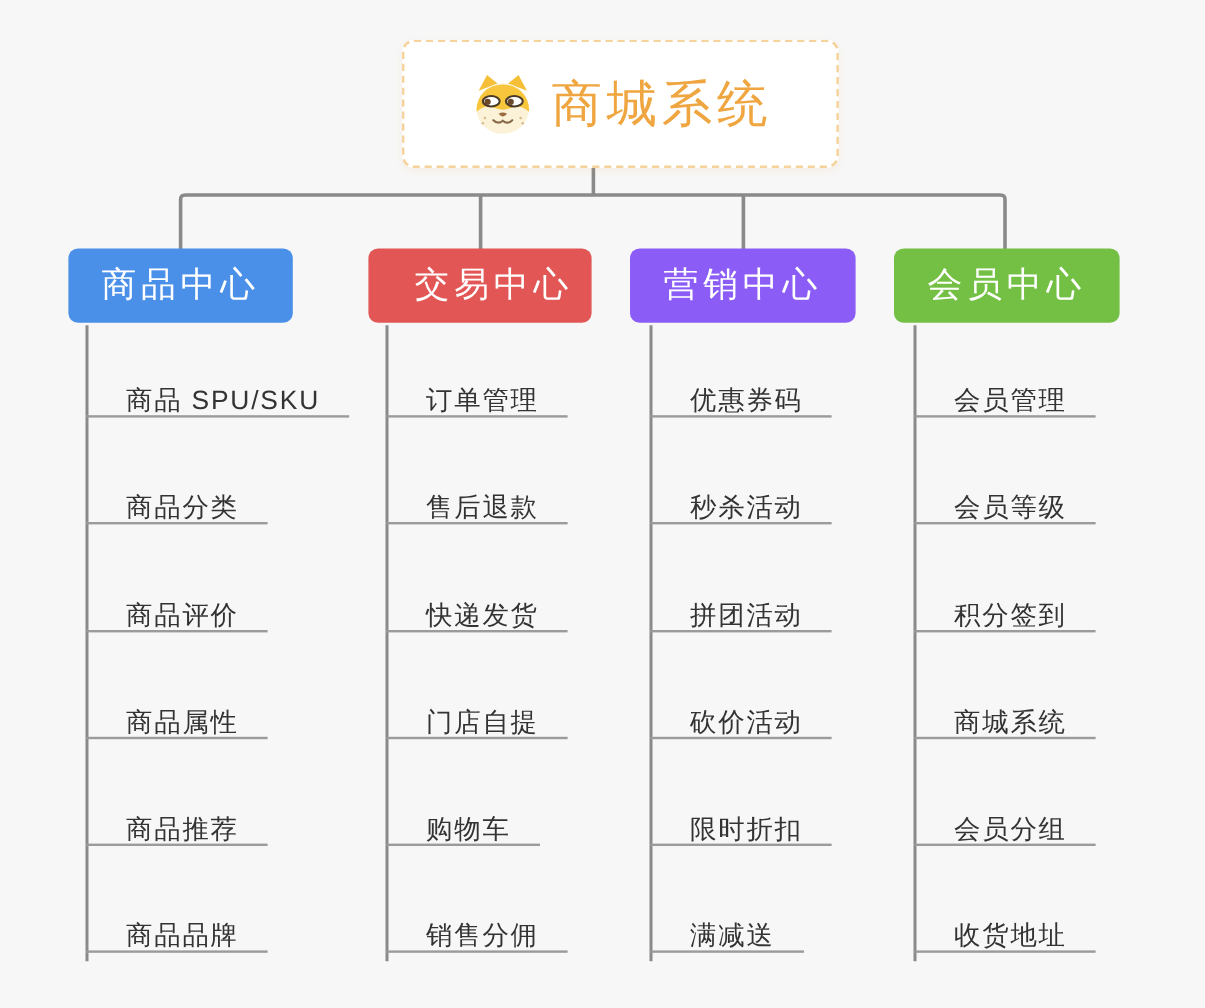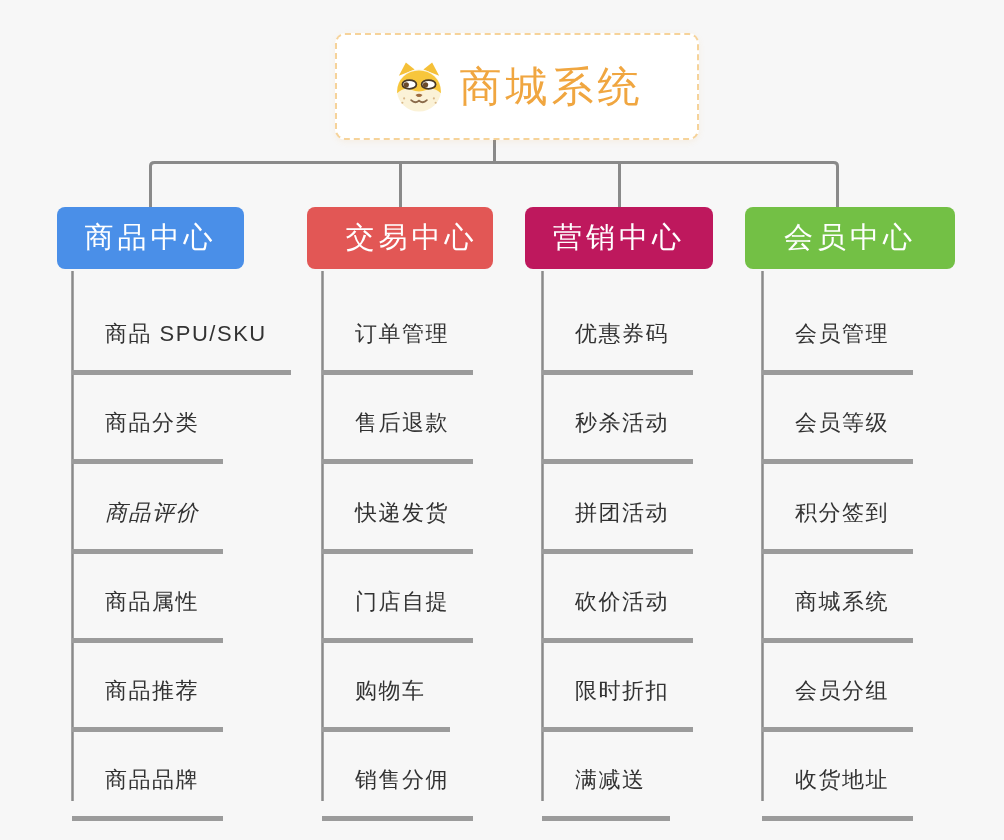--- a/index.html
+++ b/index.html
@@ -25,29 +25,29 @@
   
   .branch{
     position:absolute;top:207px;height:62px;box-sizing:border-box;
     border-radius:8px;color:#ffffff;font-size:29px;letter-spacing:4px;
     display:flex;align-items:center;justify-content:center;
     z-index:2;white-space:nowrap;
   }
   .b0{left:57px;width:187px;}
   .b1{left:307px;width:186px;padding-left:23px;}
   .b2{left:525px;width:188px;}
-  .b3{left:745px;width:210px;}
+  .b3{left:745px;width:188px;}
   
   .col{position:absolute;top:0;z-index:1;width:0;height:0;}
   .c0{left:72px;} .c1{left:322px;} .c2{left:542px;} .c3{left:762px;}
   .topic{
     position:absolute;left:0;white-space:nowrap;
     font-size:22px;letter-spacing:1.5px;line-height:24px;color:#333333;
-    padding:6px 24px 24px 33px;
-    border-bottom:5px solid #0ea5e9;
+    padding:6px 24px 0 33px;
+    border-bottom:2px solid #0ea5e9;
   }
   .t0{top:316px;} .t1{top:405px;} .t2{top:495px;}
   .t3{top:584px;} .t4{top:673px;} .t5{top:762px;}
 </style>
 </head>
 <body style="background: rgb(247, 247, 247);">
 
 <svg class="wires" width="1004" height="840" viewBox="0 0 1004 840">
   <g fill="none" stroke-width="3">
     <path d="M494.5 139 V162" stroke="#8A8A8A"></path>
@@ -86,31 +86,31 @@
   </span>
   <span class="root-title" style="color: rgb(240, 166, 64);">商城系统</span>
 </div>
 
 <div class="branch b0" style="background-color: rgb(74, 143, 232);">
   <span>商品中心</span>
 </div>
 <div class="branch b1" style="background-color: rgb(226, 87, 85);">
   <span>交易中心</span>
 </div>
-<div class="branch b2" style="background-color: #be185d;">
+<div class="branch b2" style="background-color: #8b5cf6;">
   <span>营销中心</span>
 </div>
 <div class="branch b3" style="background-color: rgb(115, 192, 69);">
   <span>会员中心</span>
 </div>
 
 <div class="col c0">
   <div class="topic t0" style="border-bottom-color: rgb(155, 155, 155);">商品 SPU/SKU</div>
   <div class="topic t1" style="border-bottom-color: rgb(155, 155, 155);">商品分类</div>
-  <div class="topic t2" style="border-bottom-color: rgb(155, 155, 155); font-style: italic;">商品评价</div>
+  <div class="topic t2" style="border-bottom-color: rgb(155, 155, 155);">商品评价</div>
   <div class="topic t3" style="border-bottom-color: rgb(155, 155, 155);">商品属性</div>
   <div class="topic t4" style="border-bottom-color: rgb(155, 155, 155);">商品推荐</div>
   <div class="topic t5" style="border-bottom-color: rgb(155, 155, 155);">商品品牌</div>
 </div>
 
 <div class="col c1">
   <div class="topic t0" style="border-bottom-color: rgb(155, 155, 155);">订单管理</div>
   <div class="topic t1" style="border-bottom-color: rgb(155, 155, 155);">售后退款</div>
   <div class="topic t2" style="border-bottom-color: rgb(155, 155, 155);">快递发货</div>
   <div class="topic t3" style="border-bottom-color: rgb(155, 155, 155);">门店自提</div>

